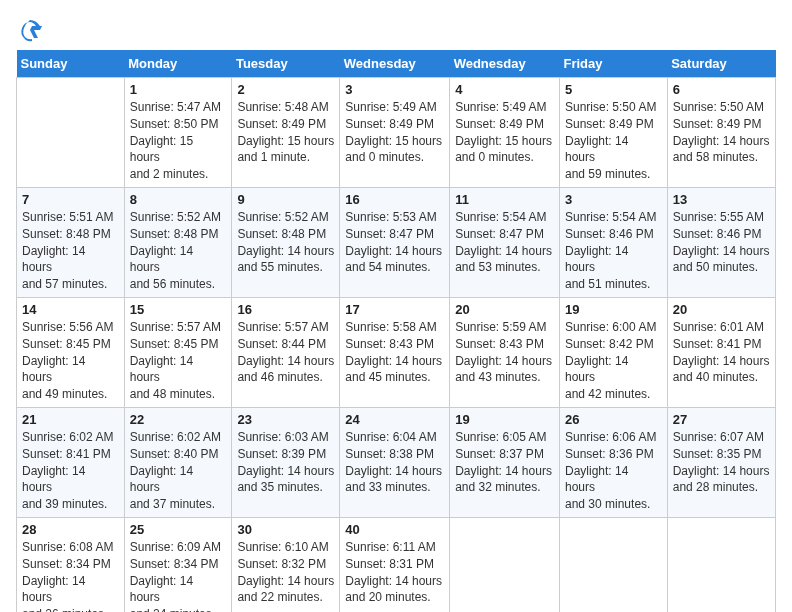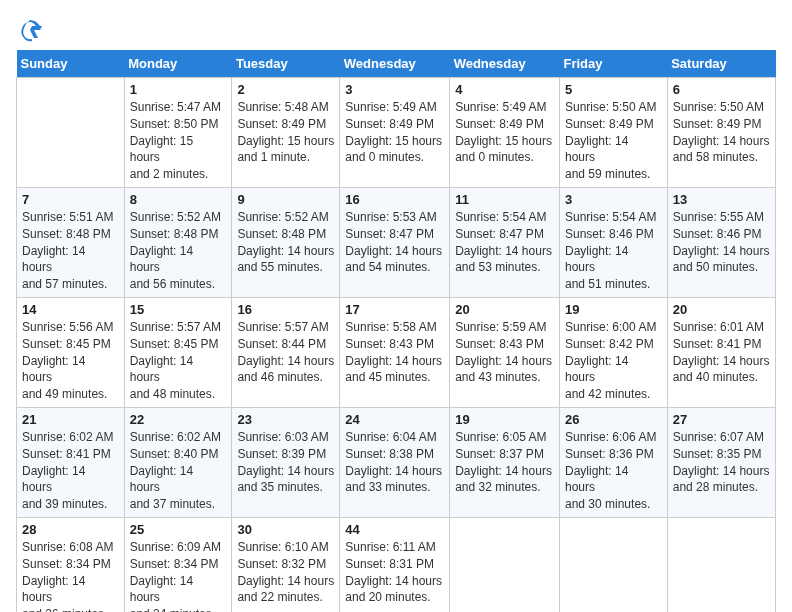--- a/index.html
+++ b/index.html
@@ -253,21 +253,21 @@
           </td>
           <td>
             <span class="day-number">25</span>
             <div class="day-info">Sunrise: 6:09 AM<br>Sunset: 8:34 PM<br>Daylight: 14 hours<br>and 24 minutes.</div>
           </td>
           <td>
             <span class="day-number">30</span>
             <div class="day-info">Sunrise: 6:10 AM<br>Sunset: 8:32 PM<br>Daylight: 14 hours<br>and 22 minutes.</div>
           </td>
           <td>
-            <span class="day-number">44</span>
+            <span class="day-number">40</span>
             <div class="day-info">Sunrise: 6:11 AM<br>Sunset: 8:31 PM<br>Daylight: 14 hours<br>and 20 minutes.</div>
           </td>
           <td class="empty-cell"></td>
           <td class="empty-cell"></td>
           <td class="empty-cell"></td>
         </tr>
       </tbody>
   </table>
 </div>
 

